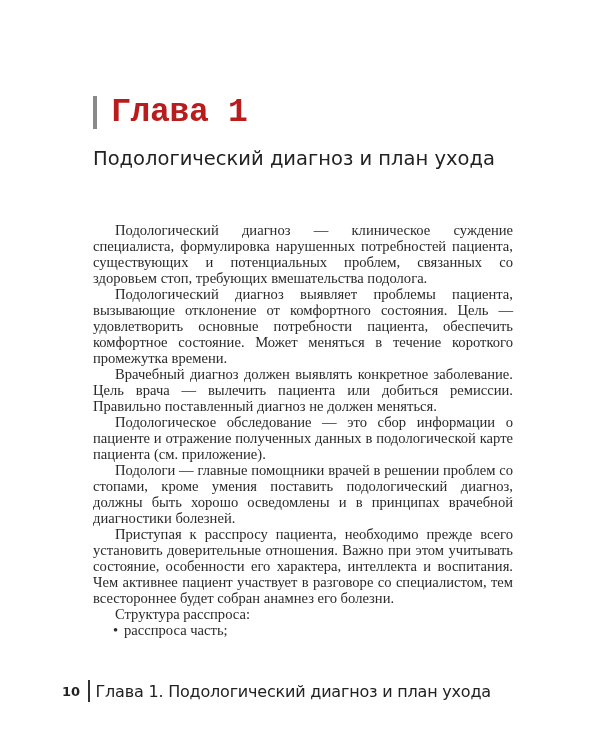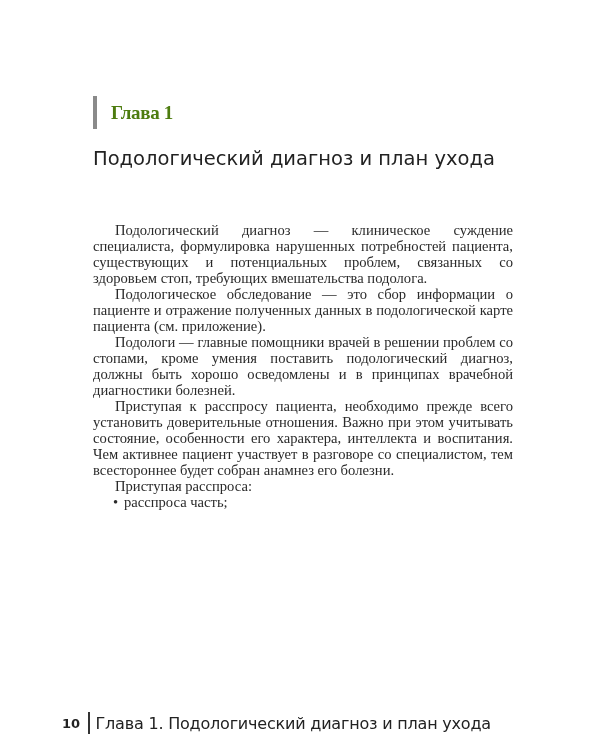--- a/index.html
+++ b/index.html
@@ -8,22 +8,22 @@
     position: relative; overflow: hidden;
   }
   .chapter-head {
     position: absolute; left: 93px; top: 96px; height: 33px;
     display: flex; align-items: center;
   }
   .chapter-bar {
     width: 4px; height: 33px; background: #8a8a8a; margin-right: 14px;
   }
   .chapter-num {
-    font-family: Liberation Serif, serif; font-weight: bold;
-    font-size: 19px; color: #4d7c0f; letter-spacing: -0.3px;
+    font-family: Liberation Mono, monospace; font-weight: bold;
+    font-size: 33px; color: #b91c1c; letter-spacing: -0.3px;
   }
   .chapter-title {
     position: absolute; left: 93px; top: 147px;
     font-family: "DejaVu Sans", sans-serif; font-size: 19.5px;
     color: #222; letter-spacing: 0px; white-space: nowrap; text-align: right;
   }
   .body-text {
     position: absolute; left: 93px; top: 222px; width: 420px;
     font-family: "Liberation Serif", serif; font-size: 14.6px;
     line-height: 16px; color: #2a2a2a;
@@ -33,42 +33,44 @@
     hyphens: manual;
   }
   .body-text ul { list-style: none; margin: 0; padding: 0; }
   .body-text li { position: relative; padding-left: 31px; }
   .body-text li .bullet {
     position: absolute; left: 20px; top: 0;
   }
   .footer {
     position: absolute; left: 62px; top: 680px; height: 22px;
     display: flex; align-items: center;
-    font-family: "DejaVu Sans", sans-serif; color: #222; margin-top: 32px;
+    font-family: "DejaVu Sans", sans-serif; color: #222;
   }
   .page-num { font-weight: bold; font-size: 13px; width: 22px; }
   .footer-bar { width: 1.5px; height: 22px; background: #333; margin: 0 6px 0 4px; }
   .running-head { font-size: 16px; letter-spacing: -0.2px; }
 </style>
 </head>
 <body>
 
 <div class="chapter-head">
   <div class="chapter-bar"></div>
   <div class="chapter-num">Глава 1</div>
 </div>
 
 <div class="chapter-title">Подологический диагноз и план ухода</div>
 
 <div class="body-text">
   <p>Подологический диагноз — клиническое суждение специалиста, формулировка нарушенных потребностей пациента, существующих и потенциальных проблем, связанных со здоровьем стоп, требующих вмешательства подолога.</p>
+  <p>Подологический диагноз выявляет проблемы пациента, вызыва­ющие отклонение от комфортного состояния. Цель — удовлетворить основные потребности пациента, обеспечить комфортное состояние. Может меняться в течение короткого промежутка времени.</p>
+  <p>Врачебный диагноз должен выявлять конкретное заболевание. Цель врача — вылечить пациента или добиться ремиссии. Правильно постав­ленный диагноз не должен меняться.</p>
   <p>Подологическое обследование — это сбор информации о пациен­те и отражение полученных данных в подологической карте пациента (см. приложение).</p>
   <p>Подологи — главные помощники врачей в решении проблем со сто­пами, кроме умения поставить подологический диагноз, должны быть хорошо осведомлены и в принципах врачебной диагностики болезней.</p>
   <p>Приступая к расспросу пациента, необходимо прежде всего устано­вить доверительные отношения. Важно при этом учитывать состояние, особенности его характера, интеллекта и воспитания. Чем активнее па­циент участвует в разговоре со специалистом, тем всестороннее будет собран анамнез его болезни.</p>
-  <p>Приступая расспроса:</p>
+  <p>Структура расспроса:</p>
   <ul>
     <li>
       <span class="bullet">•</span>
       <span>расспроса часть;</span>
     </li>
 
   </ul>
 </div>
 
 <div class="footer">

